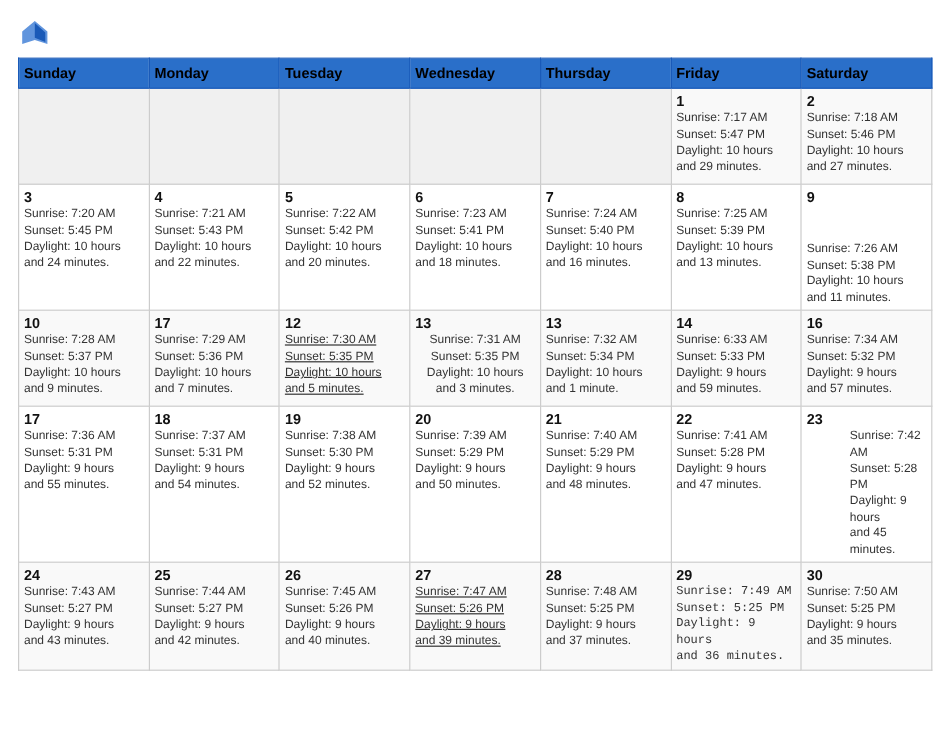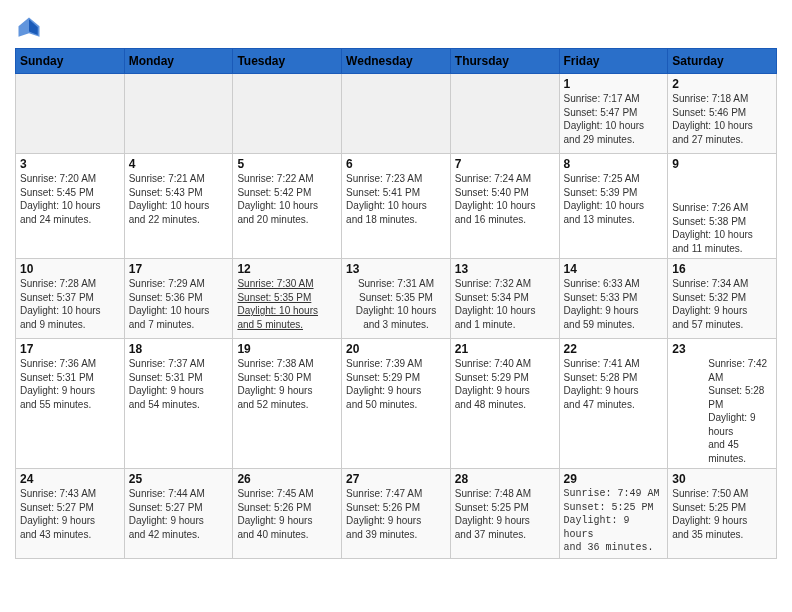--- a/index.html
+++ b/index.html
@@ -315,21 +315,21 @@
           </td>
           <td>
             <span class="day-number">26</span>
             <div class="day-info" style="white-space: pre-line;">Sunrise: 7:45 AM
 Sunset: 5:26 PM
 Daylight: 9 hours
 and 40 minutes.</div>
           </td>
           <td>
             <span class="day-number">27</span>
-            <div class="day-info" style="white-space: pre-line;">Sunrise: 7:47 AM
+            <div class="day-info" style="white-space: pre-line; text-decoration: underline;">Sunrise: 7:47 AM
 Sunset: 5:26 PM
 Daylight: 9 hours
 and 39 minutes.</div>
           </td>
           <td>
             <span class="day-number">28</span>
             <div class="day-info" style="white-space: pre-line;">Sunrise: 7:48 AM
 Sunset: 5:25 PM
 Daylight: 9 hours
 and 37 minutes.</div>

